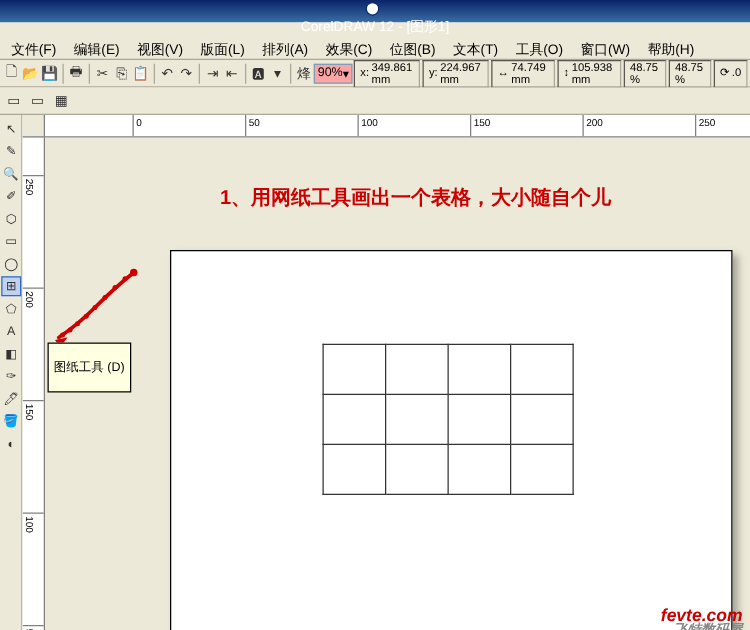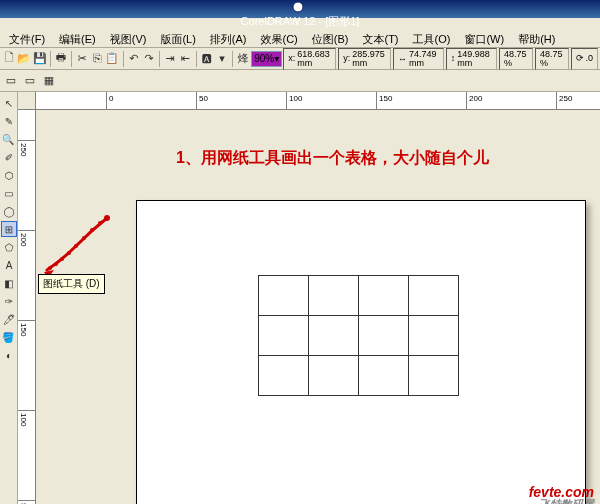--- a/index.html
+++ b/index.html
@@ -7,21 +7,21 @@
 
 .titlebar { background: linear-gradient(#0a246a, #3a6ea5); color: #fff; height: 18px; display: flex; align-items: center; padding: 0 4px; font-size: 11px; flex-direction: column; }
 .titlebar .icon { width: 14px; height: 14px; margin-right: 4px; }
 
 .menubar { background: #ece9d8; height: 30px; display: flex; align-items: flex-end; padding: 0 2px; border-bottom: 1px solid #aca899; }
 .menubar span { padding: 0 7px; font-size: 11px; cursor: default; }
 
 .toolbar1 { background: #ece9d8; height: 22px; display: flex; align-items: center; padding: 0 2px; border-bottom: 1px solid #aca899; gap: 1px; }
 .tbtn { width: 18px; height: 18px; display: flex; align-items: center; justify-content: center; cursor: pointer; color: #333; }
 .sep { width: 1px; height: 16px; background: #aca899; margin: 0 2px; }
-.zoom-combo { height: 16px; font-size: 10px; border: 1px solid #7f9db9; padding: 0 2px; display: flex; align-items: center; background: #a21caf; }
+.zoom-combo { height: 16px; font-size: 10px; border: 1px solid #7f9db9; padding: 0 2px; display: flex; align-items: center; background: #fca5a5; }
 
 .statusbox { margin-left: auto; display: flex; gap: 2px; font-size: 9px; }
 .sbox { border: 1px inset #aca899; padding: 1px 4px; background: #ece9d8; display: flex; align-items: center; line-height: 1; }
 .sbox .lbl { margin-right: 2px; }
 
 .toolbar2 { background: #ece9d8; height: 22px; border-bottom: 1px solid #aca899; display: flex; align-items: center; padding: 0 2px; gap: 1px; }
 
 .workspace { display: flex; height: 424px; background: #ece9d8; }
 
 .toolbox { width: 18px; background: #ece9d8; border-right: 1px solid #aca899; display: flex; flex-direction: column; padding-top: 2px; }
@@ -36,21 +36,21 @@
 .ruler-h .tick span { position: absolute; top: 2px; left: 2px; }
 .ruler-v .tick { position: absolute; left: 0; width: 18px; border-top: 1px solid #808080; }
 .ruler-v .tick span { position: absolute; left: 1px; top: 2px; writing-mode: vertical-rl; }
 
 .canvas-view { position: absolute; top: 18px; left: 18px; right: 0; bottom: 0; background: #ece9d8; }
 
 .annotation { position: absolute; top: 38px; left: 140px; color: #c00; font-size: 16px; font-weight: 600; z-index: 5; }
 
 .red-arrow { position: absolute; top: 100px; left: 6px; z-index: 6; pointer-events: none; }
 
-.tooltip { position: absolute; top: 164px; left: 2px; background: #ffffe1; border: 1px solid #000; padding: 2px 4px; font-size: 10px; z-index: 7; white-space: nowrap; }
+.tooltip { position: absolute; top: 164px; left: 2px; background: #ffffe1; border: 1px solid #000; padding: 12px 4px; font-size: 10px; z-index: 7; white-space: nowrap; }
 
 .page { position: absolute; top: 90px; left: 100px; width: 450px; height: 330px; background: #fff; border: 1px solid #000; box-shadow: 4px 4px 6px rgba(0,0,0,0.3); }
 
 .grid-table { position: absolute; top: 165px; left: 222px; border-collapse: collapse; }
 .grid-table td { border: 1px solid #333; width: 50px; height: 40px; }
 
 .watermark { position: absolute; right: 6px; bottom: 6px; font-size: 14px; color: #c00; font-weight: bold; font-style: italic; text-align: right; line-height: 1; }
 .watermark .sub { font-size: 11px; color: #888; display: block; }
 </style>
 </head>
@@ -98,34 +98,34 @@
   <div class="sep"></div>
   <div class="tbtn">🅰</div>
   <div class="tbtn">▾</div>
   <div class="sep"></div>
   <div class="tbtn">烽</div>
   <div class="zoom-combo"><span>90%</span> ▾</div>
 
   <div class="statusbox">
     <div class="sbox">
       <span class="lbl">x:</span>
-        <span>618.683 mm</span>
+        <span>349.861 mm</span>
         <br>
     </div>
     <div class="sbox">
       <span class="lbl">y:</span>
-        <span>285.975 mm</span>
+        <span>224.967 mm</span>
     </div>
     <div class="sbox">
       <span class="lbl">↔</span>
         <span>74.749 mm</span>
     </div>
     <div class="sbox">
       <span class="lbl">↕</span>
-        <span>149.988 mm</span>
+        <span>105.938 mm</span>
     </div>
     <div class="sbox">
       <span>48.75 %</span>
     </div>
     <div class="sbox">
       <span>48.75 %</span>
     </div>
     <div class="sbox">
       <span class="lbl">⟳</span>
         <span>.0</span>

